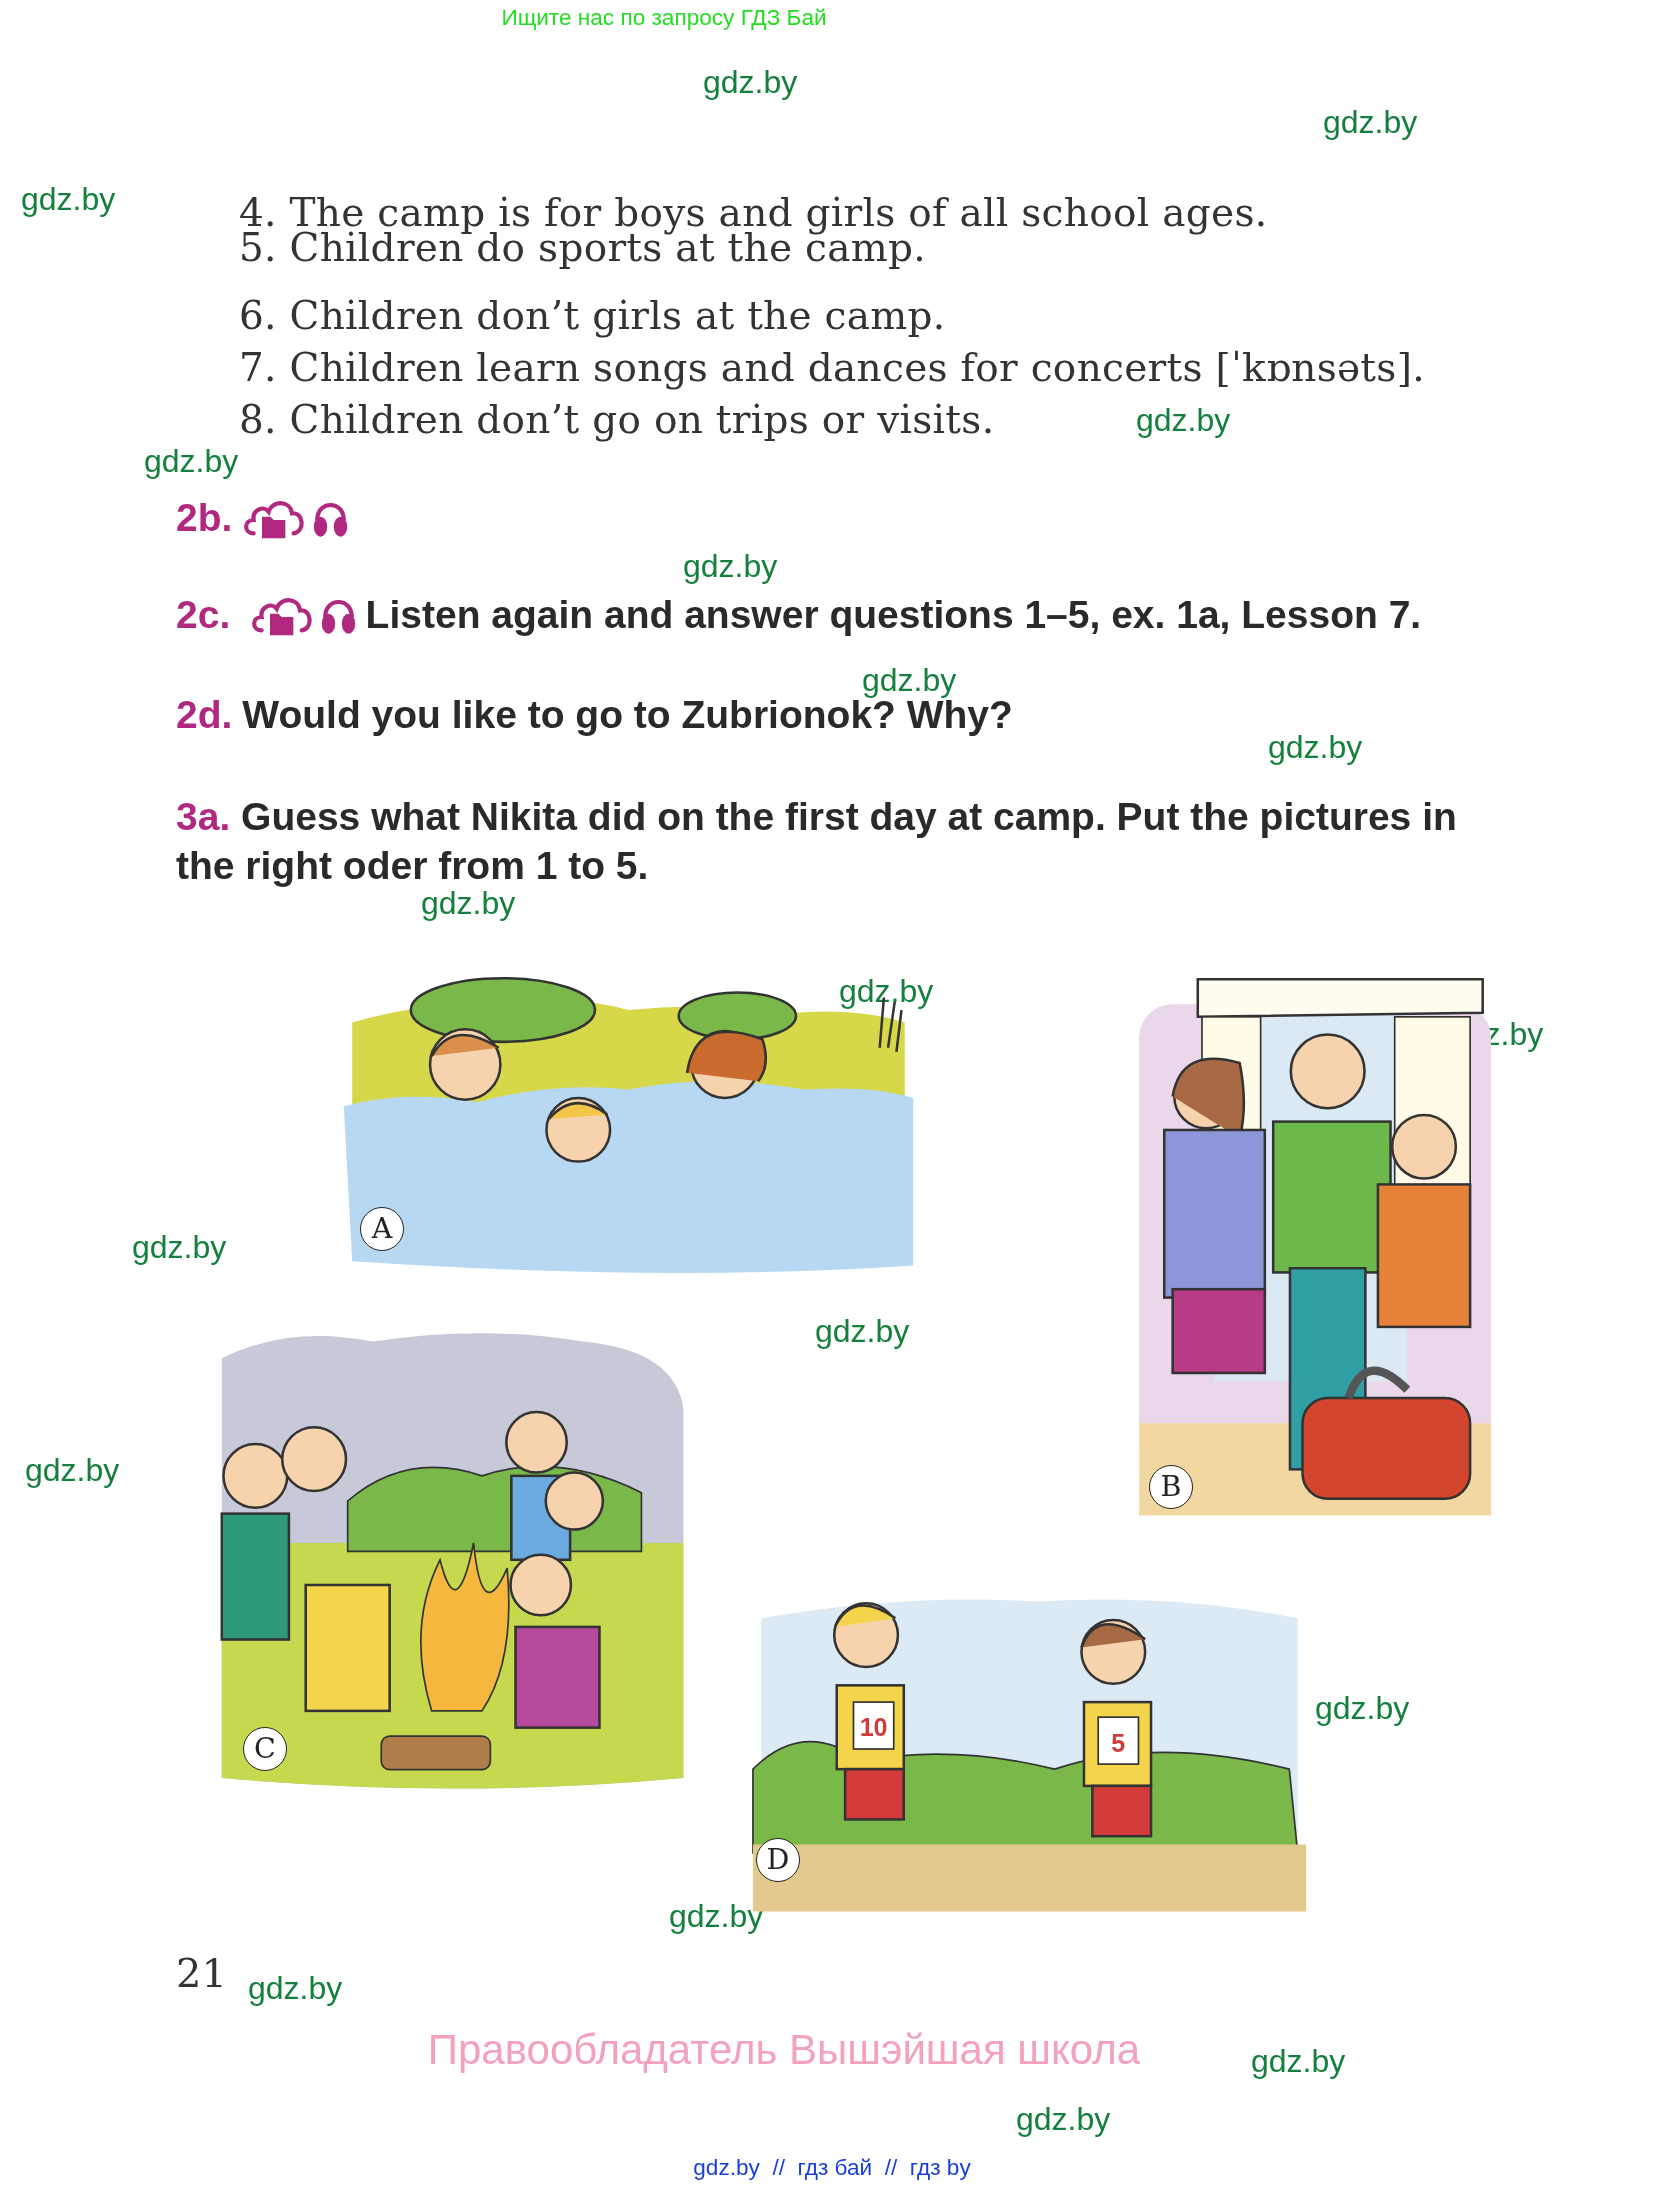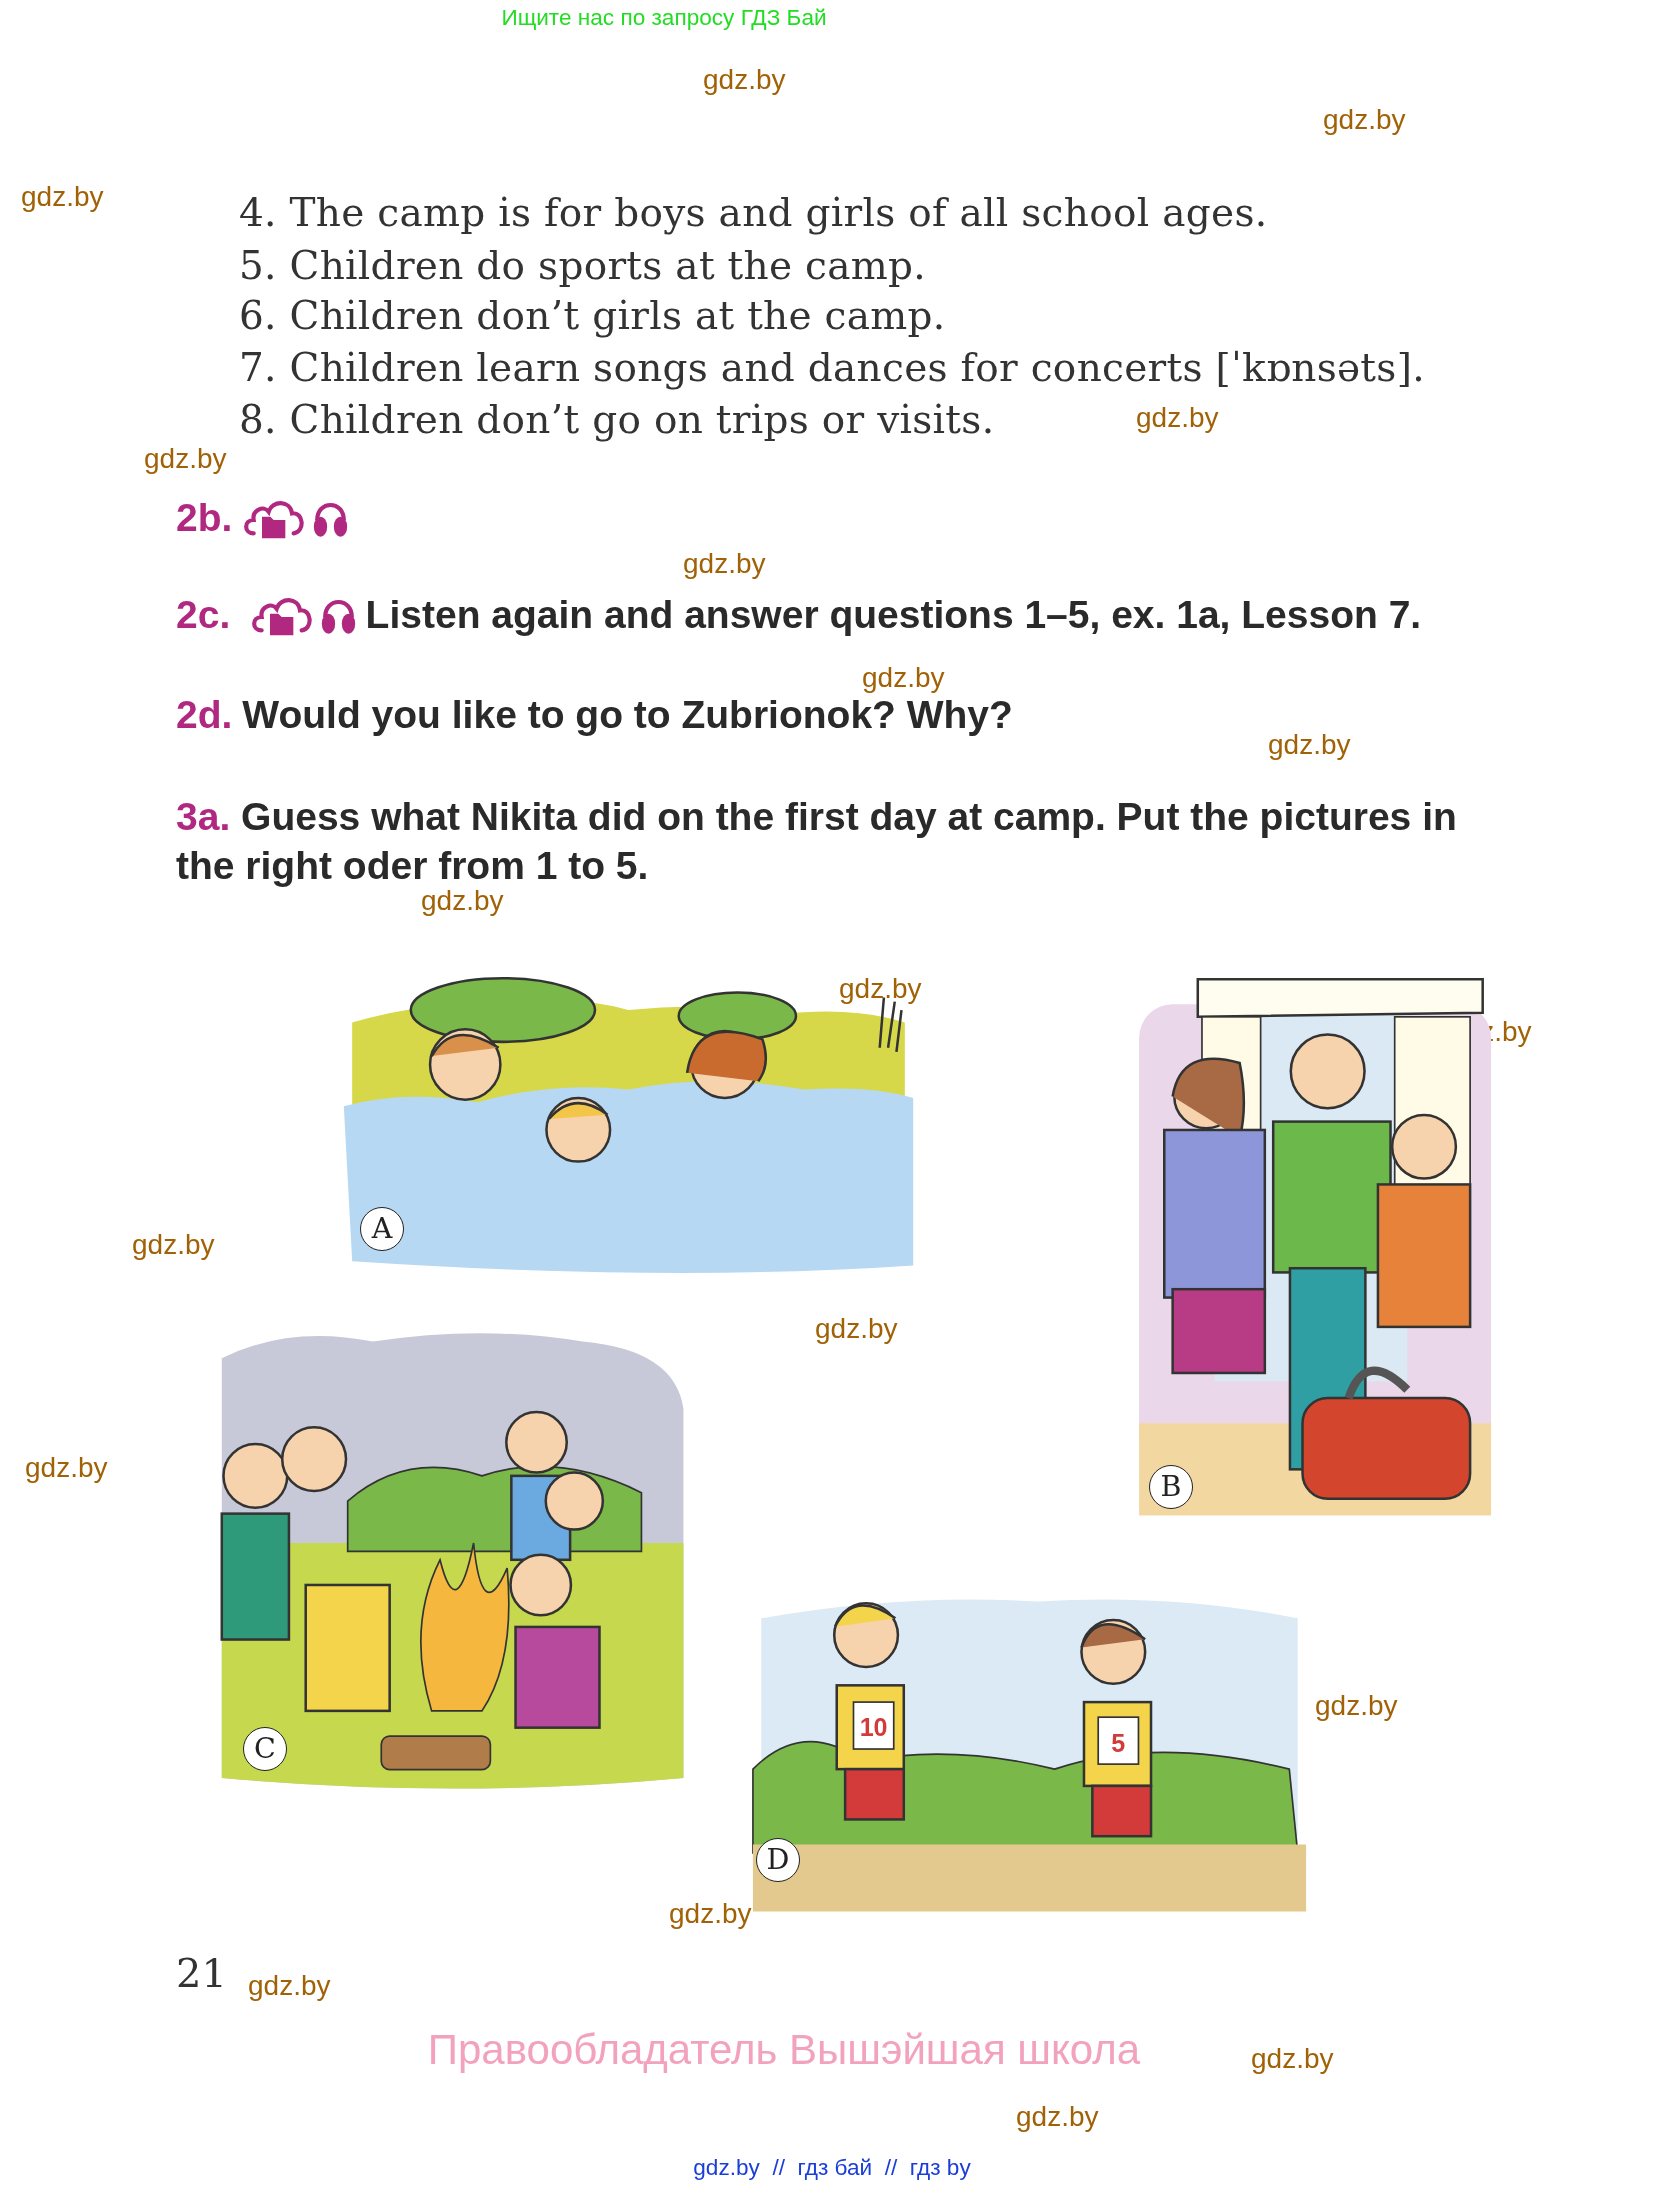--- a/index.html
+++ b/index.html
@@ -1,19 +1,19 @@
 <!DOCTYPE html>
 <html style="font-size:13.4px"><head>
 <meta charset="utf-8">
 <style>
   html, body { margin:0; padding:0; background:#ffffff; }
   body { width:1664px; height:2205px; position:relative; overflow:hidden; font-family:"Liberation Sans", sans-serif; color:#2b2b2b; }
   .abs { position:absolute; }
   .banner { top:5px; left:0; width:1328px; text-align:center; color:#22dd22; font-size:22.6px; font-family:"Liberation Sans", sans-serif; }
-  .wm { font-family:"Liberation Sans", sans-serif; font-size:28px; color:#a16207; }
+  .wm { font-family:"Liberation Sans", sans-serif; font-size:32px; color:#15803d; }
   .stmt { left:239px; font-family:"DejaVu Serif", serif; font-size:39px; color:#333; letter-spacing:0.3px; white-space:nowrap; }
   .task { left:176px; font-family:"Liberation Sans", sans-serif; font-weight:bold; font-size:39px; color:#2a2a2a; white-space:nowrap; display:flex; align-items:center; }
   .task .num { color:#b0287f; margin-right:10px;text-align:center; }
   .task .icons { display:inline-flex; align-items:center; gap:5px; margin-right:8.4px; }
   .task-3a { left:176px; font-family:"Liberation Sans", sans-serif; font-weight:bold; font-size:39px; color:#2a2a2a; line-height:49px; width:1342px; }
   .task-3a .num { color:#b0287f; }
   .pic { position:absolute; overflow:hidden; }
   .label-circle { position:absolute; width:42px; height:42px; border:1.7px solid #222; border-radius:50%; background:#fff; font-family:"DejaVu Serif", serif; font-size:28.5px; text-align:center; line-height:42px; color:#222; }
   .pageno { left:176px; top:1950px; font-family:"DejaVu Serif", serif; font-size:40px; color:#333; }
   .copyright { left:0; width:1568px; text-align:center; top:2026px; font-size:42px; color:#f3a2bd; }
@@ -39,21 +39,21 @@
 <div class="abs wm" style="left:815px;top:1313px;">gdz.by</div>
 <div class="abs wm" style="left:522px;top:1353px;">gdz.by</div>
 <div class="abs wm" style="left:25px;top:1452px;">gdz.by</div>
 <div class="abs wm" style="left:1315px;top:1690px;">gdz.by</div>
 <div class="abs wm" style="left:669px;top:1898px;">gdz.by</div>
 <div class="abs wm" style="left:248px;top:1970px;">gdz.by</div>
 <div class="abs wm" style="left:1251px;top:2043px;">gdz.by</div>
 <div class="abs wm" style="left:1016px;top:2101px;">gdz.by</div>
 
 <div class="abs stmt" style="top:190px;"><span>4.</span> <span>The camp is for boys and girls of all school ages.</span></div>
-<div class="abs stmt" style="top:243px;"><span>5.</span> <span>Children do sports at the camp.</span></div>
+<div class="abs stmt" style="top:225px;"><span>5.</span> <span>Children do sports at the camp.</span></div>
 <div class="abs stmt" style="top:293px;"><span>6.</span> <span>Children don’t girls at the camp.</span></div>
 <div class="abs stmt" style="top:345px;"><span>7.</span> <span>Children learn songs and dances for concerts [ˈkɒnsəts].</span></div>
 <div class="abs stmt" style="top:397px;"><span>8.</span> <span>Children don’t go on trips or visits.</span></div>
 
 <div class="abs task" style="top:495px;">
   <span class="num">2b.</span>
   <span class="icons">
     <svg width="65" height="45" viewBox="0 0 78 54">
       <path d="M14 46 C2 46 2 30 14 30 C12 18 26 12 32 20 C36 6 58 6 60 22 C74 20 76 44 62 46" fill="none" stroke="#b0287f" stroke-width="5" stroke-linecap="round"></path>
       <path d="M24 26 h10 l4 4 h14 v22 h-28z" fill="#b0287f"></path>

